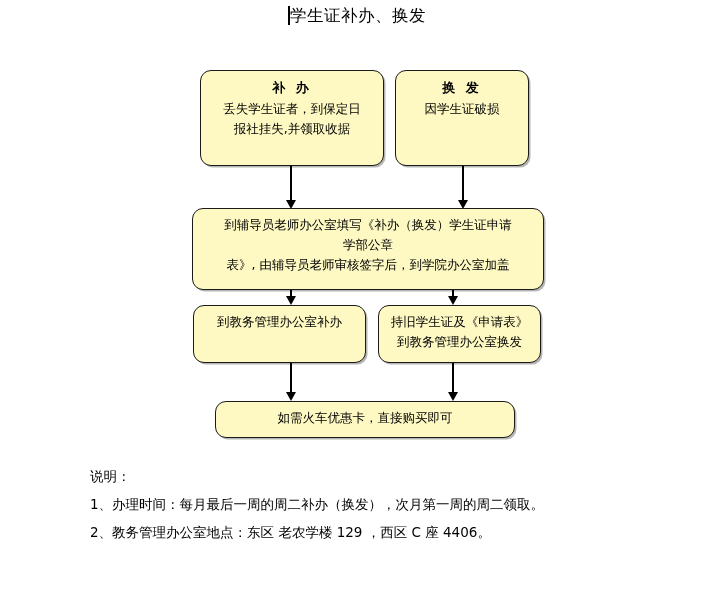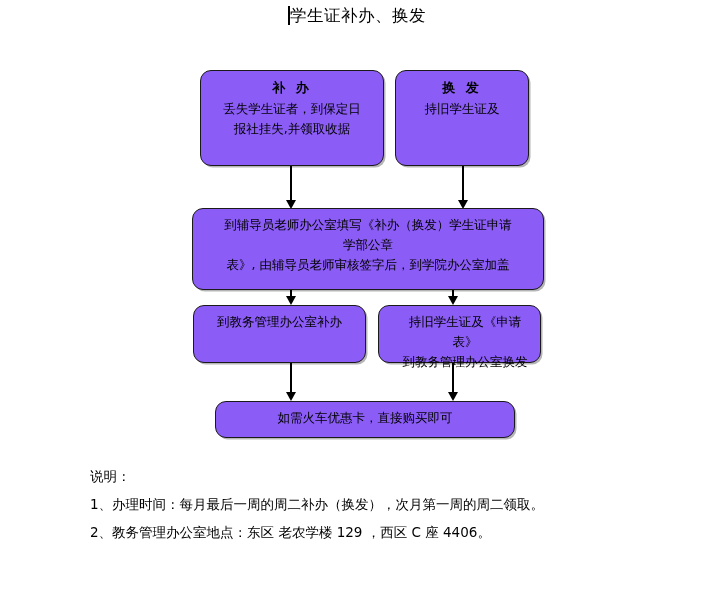--- a/index.html
+++ b/index.html
@@ -47,21 +47,21 @@
     letter-spacing: 0.5px;
     color: #000;
   }
 
   
   .node {
     position: absolute;
     box-sizing: border-box;
     border: 1px solid #1a1a1a;
     border-radius: 11px;
-    background: #8b5cf6;
+    background: #fef9c3;
     display: flex;
     flex-direction: column;
     align-items: center;
     justify-content: flex-start;
     text-align: center;
     padding: 6px 9px;
     font-size: 12.5px;
     line-height: 20px;
     box-shadow: 2px 2px 0 -0.5px rgba(120,120,120,0.55);
   }
@@ -80,21 +80,21 @@
   }
   .node .line {
     display: block;
   }
 
   
   #node-buban      { left: 200px; top: 70px;  width: 184px; height: 96px; }
   #node-huanfa     { left: 395px; top: 70px;  width: 134px; height: 96px; }
   #node-apply      { left: 192px; top: 208px; width: 352px; height: 82px; }
   #node-claim-left { left: 193px; top: 305px; width: 173px; height: 58px; }
-  #node-claim-right{ left: 378px; top: 305px; width: 163px; height: 58px; padding-left: 20px; }
+  #node-claim-right{ left: 378px; top: 305px; width: 163px; height: 58px; }
   #node-train      { left: 215px; top: 401px; width: 300px; height: 37px; }
 
   
   .arrow {
     position: absolute;
     width: 2px;
     background: #000;
   }
   .arrow .head {
     position: absolute;
@@ -140,21 +140,21 @@
     <span class="head">补 办</span>
     <span class="body">
       <span class="line">丢失学生证者，到保定日</span>
       <span class="line">报社挂失,并领取收据</span>
     </span>
   </div>
 
   <div class="node" id="node-huanfa">
     <span class="head">换 发</span>
     <span class="body">
-      <span class="line">持旧学生证及</span>
+      <span class="line">因学生证破损</span>
     </span>
   </div>
 
   <div class="arrow" id="arrow-buban-apply">
     <span class="head"></span>
   </div>
   <div class="arrow" id="arrow-huanfa-apply">
     <span class="head"></span>
   </div>
 

